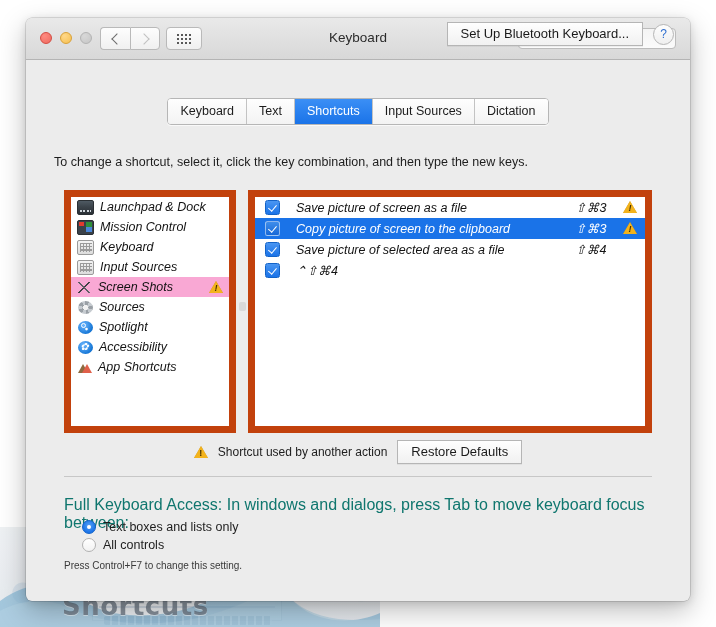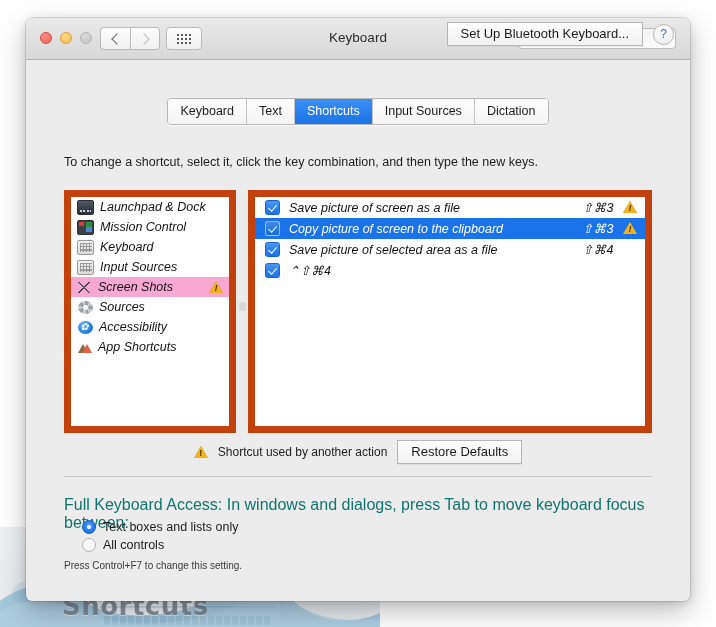--- a/index.html
+++ b/index.html
@@ -212,21 +212,21 @@
     white-space: nowrap;
   }
   .tab:last-child { border-right: none; }
   .tab.active {
     background: linear-gradient(180deg,#3b8ff5,#1a73e8);
     color: #fff;
   }
 
   
   #instruction {
-    position: absolute; left: 38px; top: 95px;
+    position: absolute; left: 28px; top: 95px;
     font-size: 12.5px; color: #1d1d1d;
   }
 
   
   #panes {
     position: absolute; left: 38px; top: 130px;
     width: 588px; height: 243px;
     display: flex;
   }
   .pane {
@@ -347,21 +347,21 @@
   .warn::after {
     content:"!"; position:absolute; left:0; top:2px; width:14px;
     text-align:center; font-size:9px; font-weight:bold; color:#4a3300; line-height:11px;
   }
 
   
   .rrow {
     display: flex; align-items: center;
     height: 21px;
     padding: 0 8px 0 10px;
-    gap: 9px;
+    gap: 16px;
     font-size: 12.5px;
     color: #131313;
   }
   .rrow.sel { background: #1a73e8; color: #fff; }
   .rrow-label { flex: 1 1 auto; white-space: nowrap; }
   .rrow-keys {
     font-size: 12.5px; white-space: nowrap;
     font-family: "Liberation Sans", sans-serif;
     letter-spacing: .5px;
   }
@@ -550,20 +550,24 @@
         <div class="lrow sel">
           <span class="ic ic-screenshots"></span>
           <span class="lrow-label">Screen Shots</span>
           <span class="warn"></span>
         </div>
         <div class="lrow">
           <span class="ic ic-services"></span>
           <span class="lrow-label">Sources</span>
         </div>
         <div class="lrow">
+          <span class="ic ic-spotlight"></span>
+          <span class="lrow-label">Spotlight</span>
+        </div>
+        <div class="lrow">
           <span class="ic ic-accessibility"></span>
           <span class="lrow-label">Accessibility</span>
         </div>
         <div class="lrow">
           <span class="ic ic-appshortcuts"></span>
           <span class="lrow-label">App Shortcuts</span>
         </div>
       </div>
 
       <div id="pane-gap">

